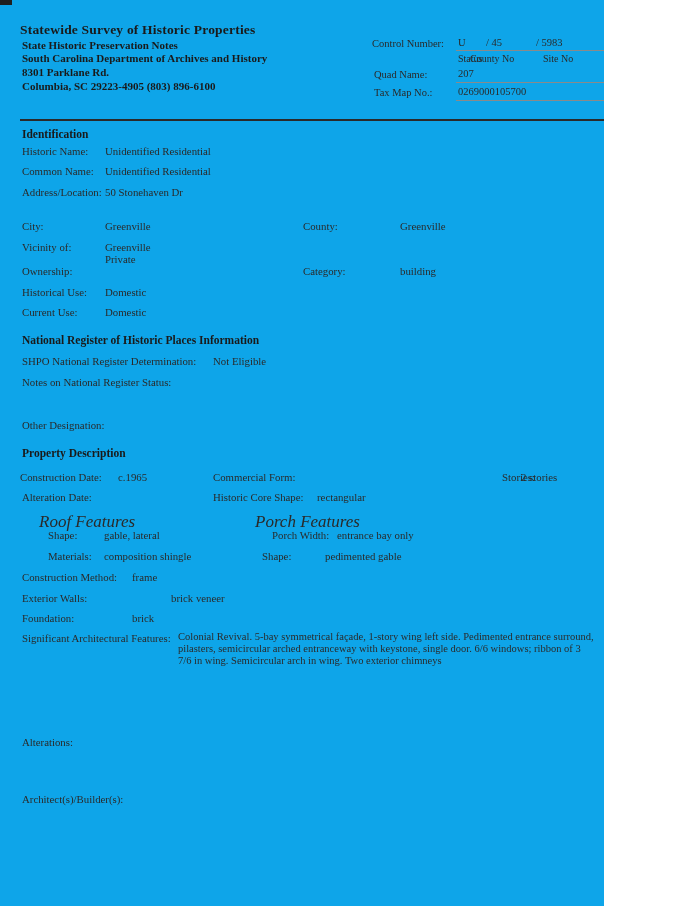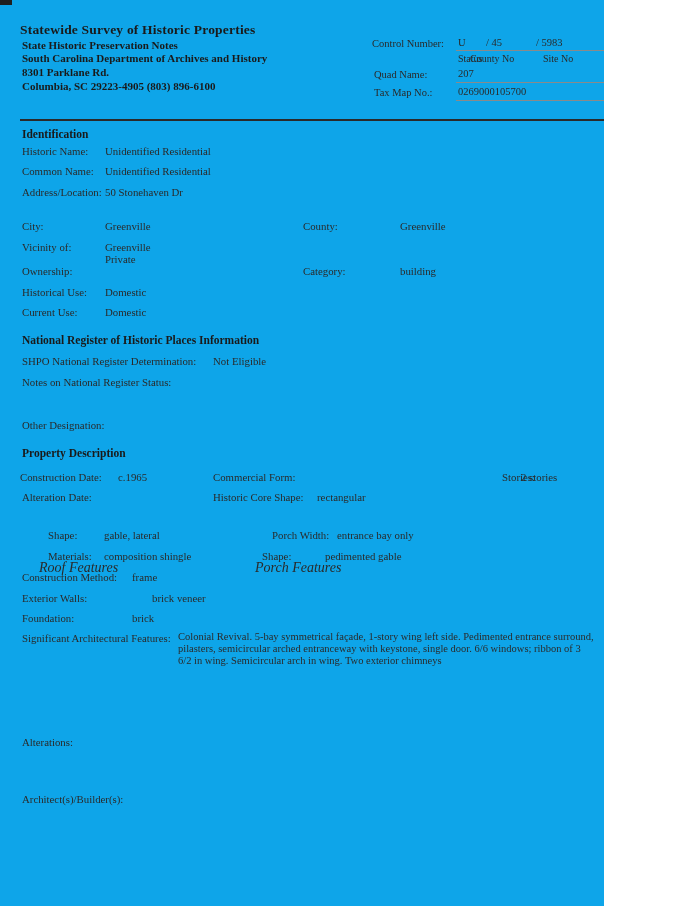--- a/index.html
+++ b/index.html
@@ -13,21 +13,21 @@
   }
   .abs{position:absolute;white-space:nowrap;}
   .t-title{font-size:13.5px;font-weight:bold;color:#1a1a1a;letter-spacing:.2px;}
   .t-hsub{font-size:11px;font-weight:bold;color:#1a1a1a;}
   .t-formtitle{font-size:12.5px;font-weight:bold;font-style:italic;color:#1a1a1a;}
   .t-section{font-size:11.5px;font-weight:bold;color:#1a1a1a;}
   .t-label{font-size:10.8px;color:#2a2a2a;}
   .t-value{font-size:10.8px;color:#2a2a2a;}
   .t-ctl{font-size:10.5px;color:#2a2a2a;}
   .t-ctlsub{font-size:10px;color:#2a2a2a;}
-  .t-italic{font-size:14px;font-style:italic;color:#2a2a2a;margin-top:48px;}
+  .t-italic{font-size:17px;font-style:italic;color:#2a2a2a;}
   .rule-main{position:absolute;background:#2a2a2a;height:2px;}
   .u-line{position:absolute;background:#8a8a8a;height:1px;}
   .corner-mark{position:absolute;left:0;top:0;width:12px;height:5px;background:#1f1f1f;}
   .sigfeat{position:absolute;left:178px;top:631px;width:470px;
            font-size:10.5px;line-height:12.2px;color:#2a2a2a;}
   .sigfeat div{white-space:nowrap;}
 </style>
 </head>
 <body>
 
@@ -121,28 +121,28 @@
 
   <div class="abs t-label" style="left:48px;top:550px;">Materials:</div>
   <div class="abs t-value" style="left:104px;top:550px;">composition shingle</div>
   <div class="abs t-label" style="left:262px;top:550px;">Shape:</div>
   <div class="abs t-value" style="left:325px;top:550px;">pedimented gable</div>
 
   <div class="abs t-label" style="left:22px;top:571px;">Construction Method:</div>
   <div class="abs t-value" style="left:132px;top:571px;">frame</div>
 
   <div class="abs t-label" style="left:22px;top:592px;">Exterior Walls:</div>
-  <div class="abs t-value" style="left:124px;top:592px;padding-left:28px;">brick veneer</div>
+  <div class="abs t-value" style="left:143px;top:592px;padding-left:28px;">brick veneer</div>
 
   <div class="abs t-label" style="left:22px;top:612px;">Foundation:</div>
   <div class="abs t-value" style="left:132px;top:612px;">brick</div>
 
   <div class="abs t-label" style="left:22px;top:632px;">Significant Architectural Features:</div>
   <div class="sigfeat">
     <div>Colonial Revival. 5-bay symmetrical façade, 1-story wing left side. Pedimented entrance surround,</div>
     <div>pilasters, semicircular arched entranceway with keystone, single door. 6/6 windows; ribbon of 3</div>
-    <div>6/2 in wing. Semicircular arch in wing. Two exterior chimneys</div>
+    <div>7/6 in wing. Semicircular arch in wing. Two exterior chimneys</div>
   </div>
 
   <div class="abs t-label" style="left:22px;top:736px;">Alterations:</div>
   <div class="abs t-label" style="left:22px;top:793px;">Architect(s)/Builder(s):</div>
 
 </div>
 
 </body></html>

